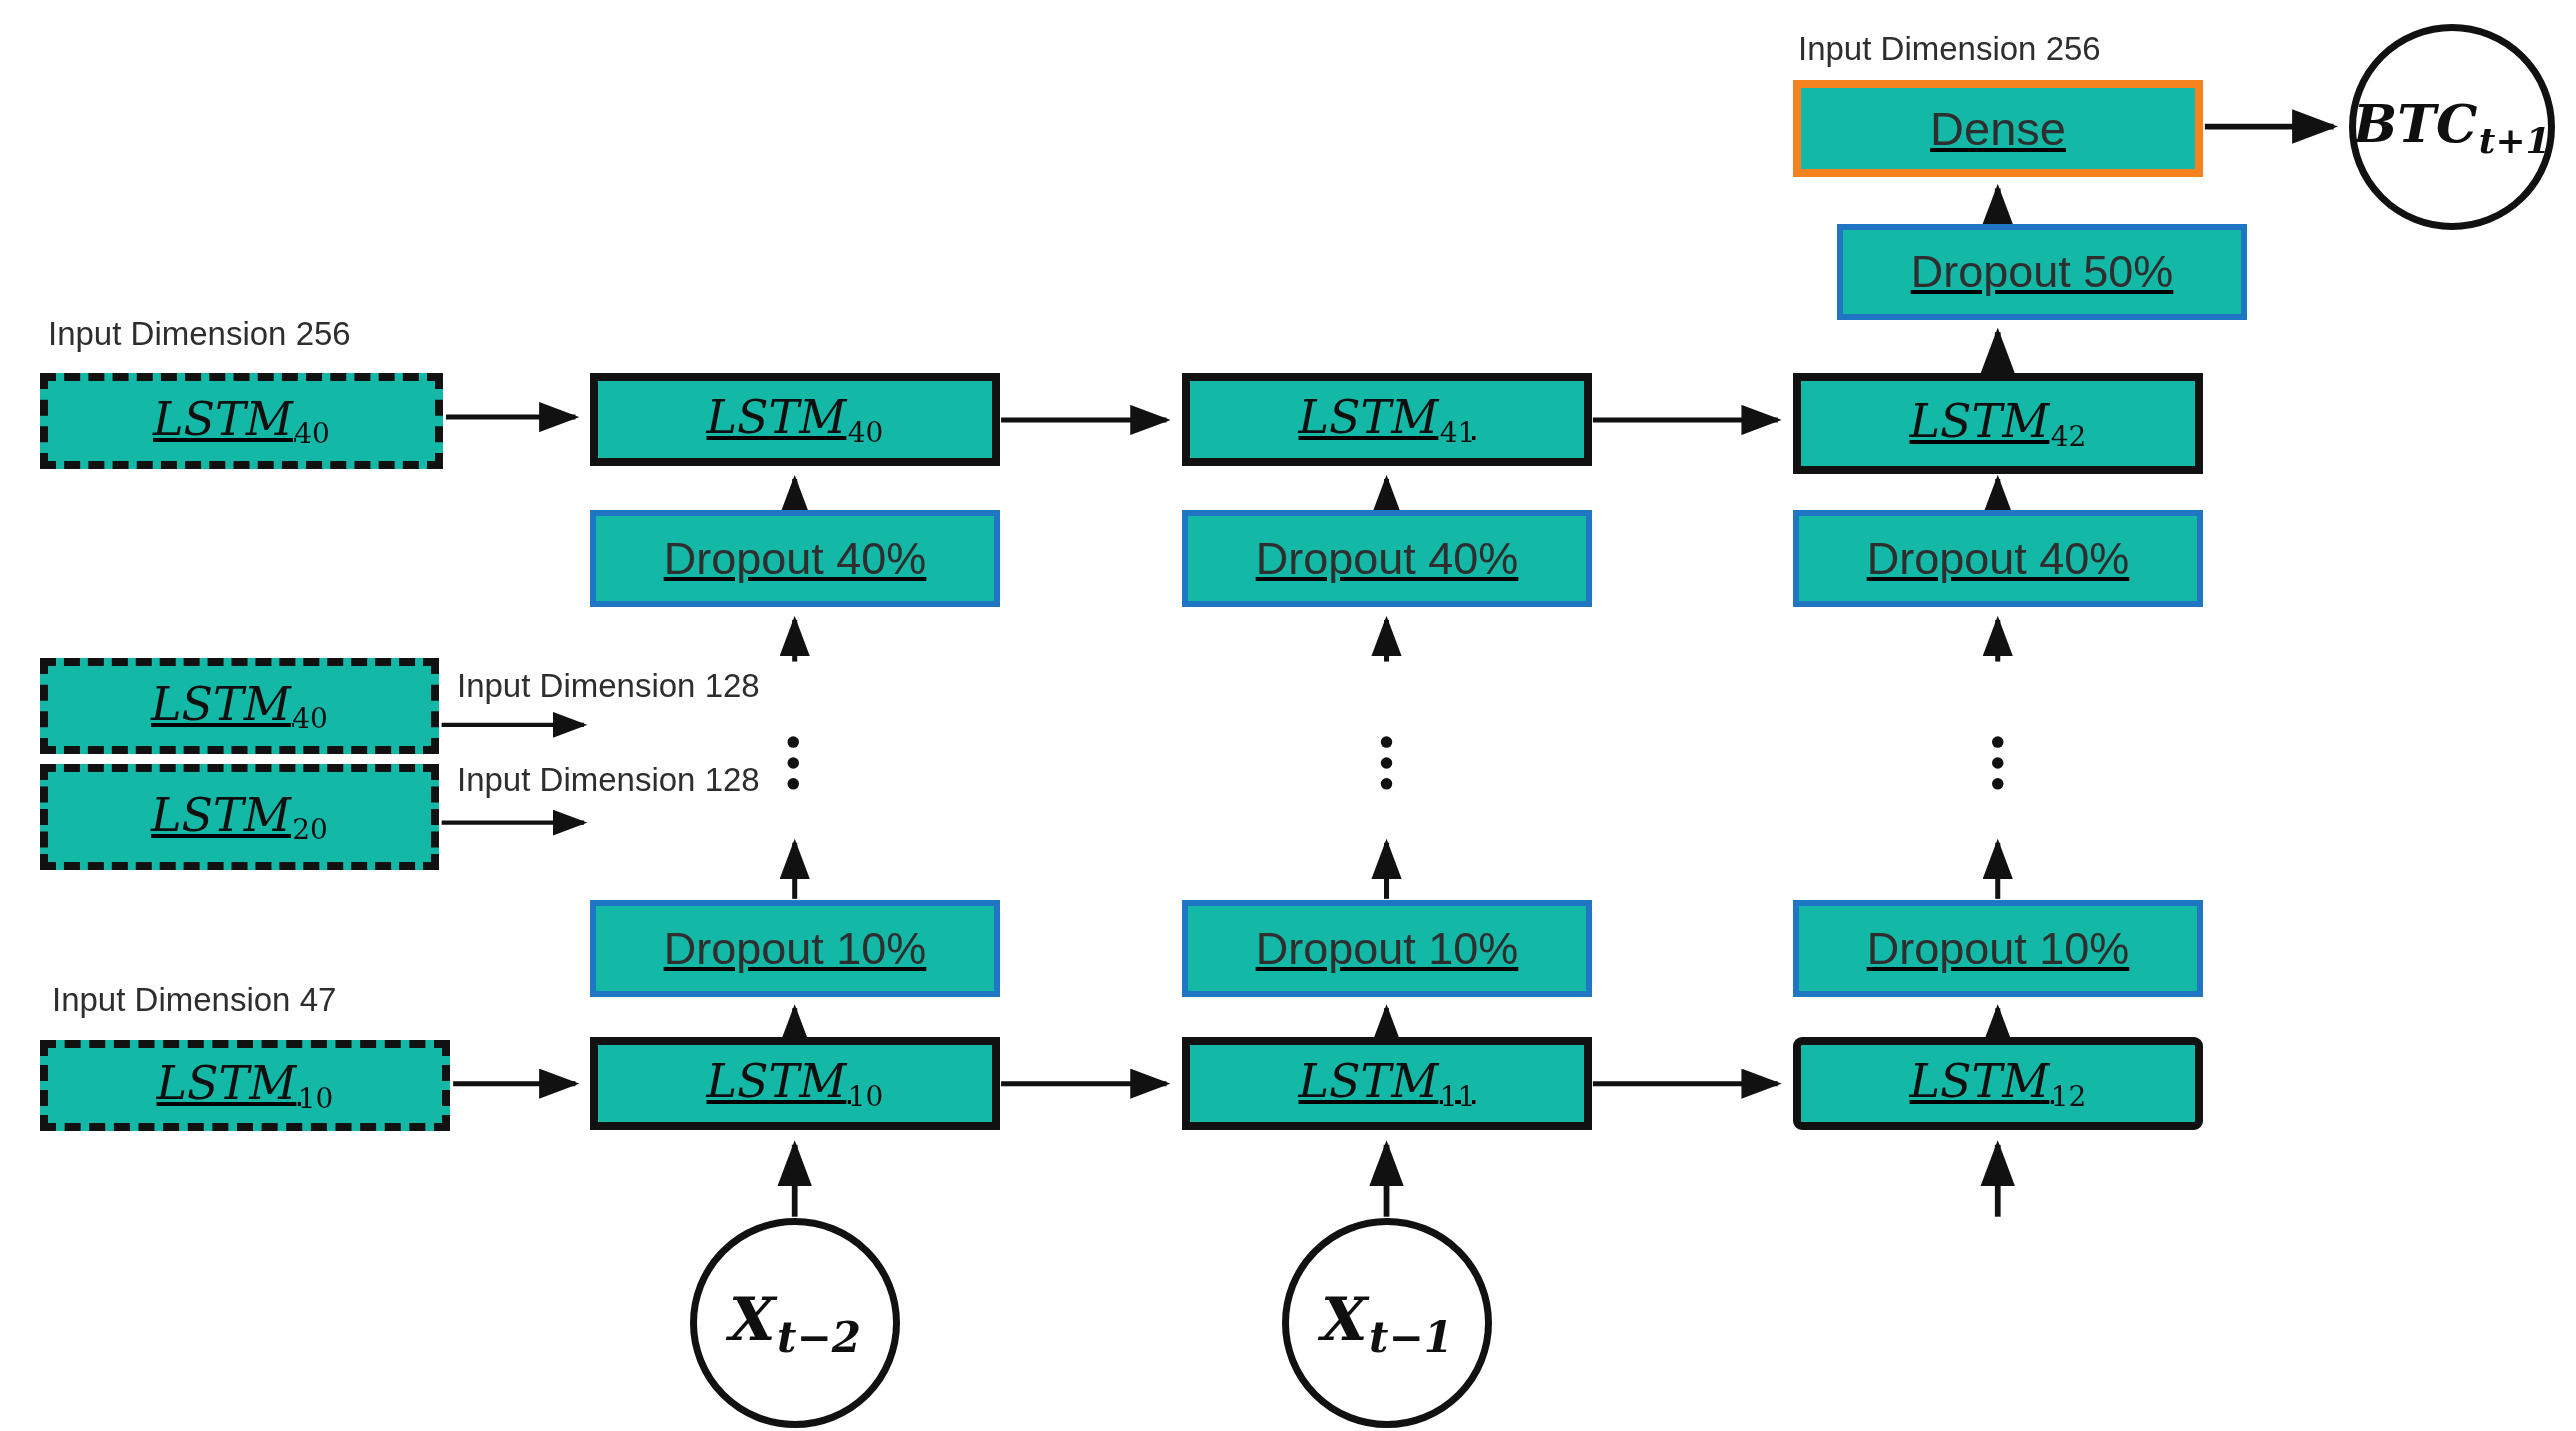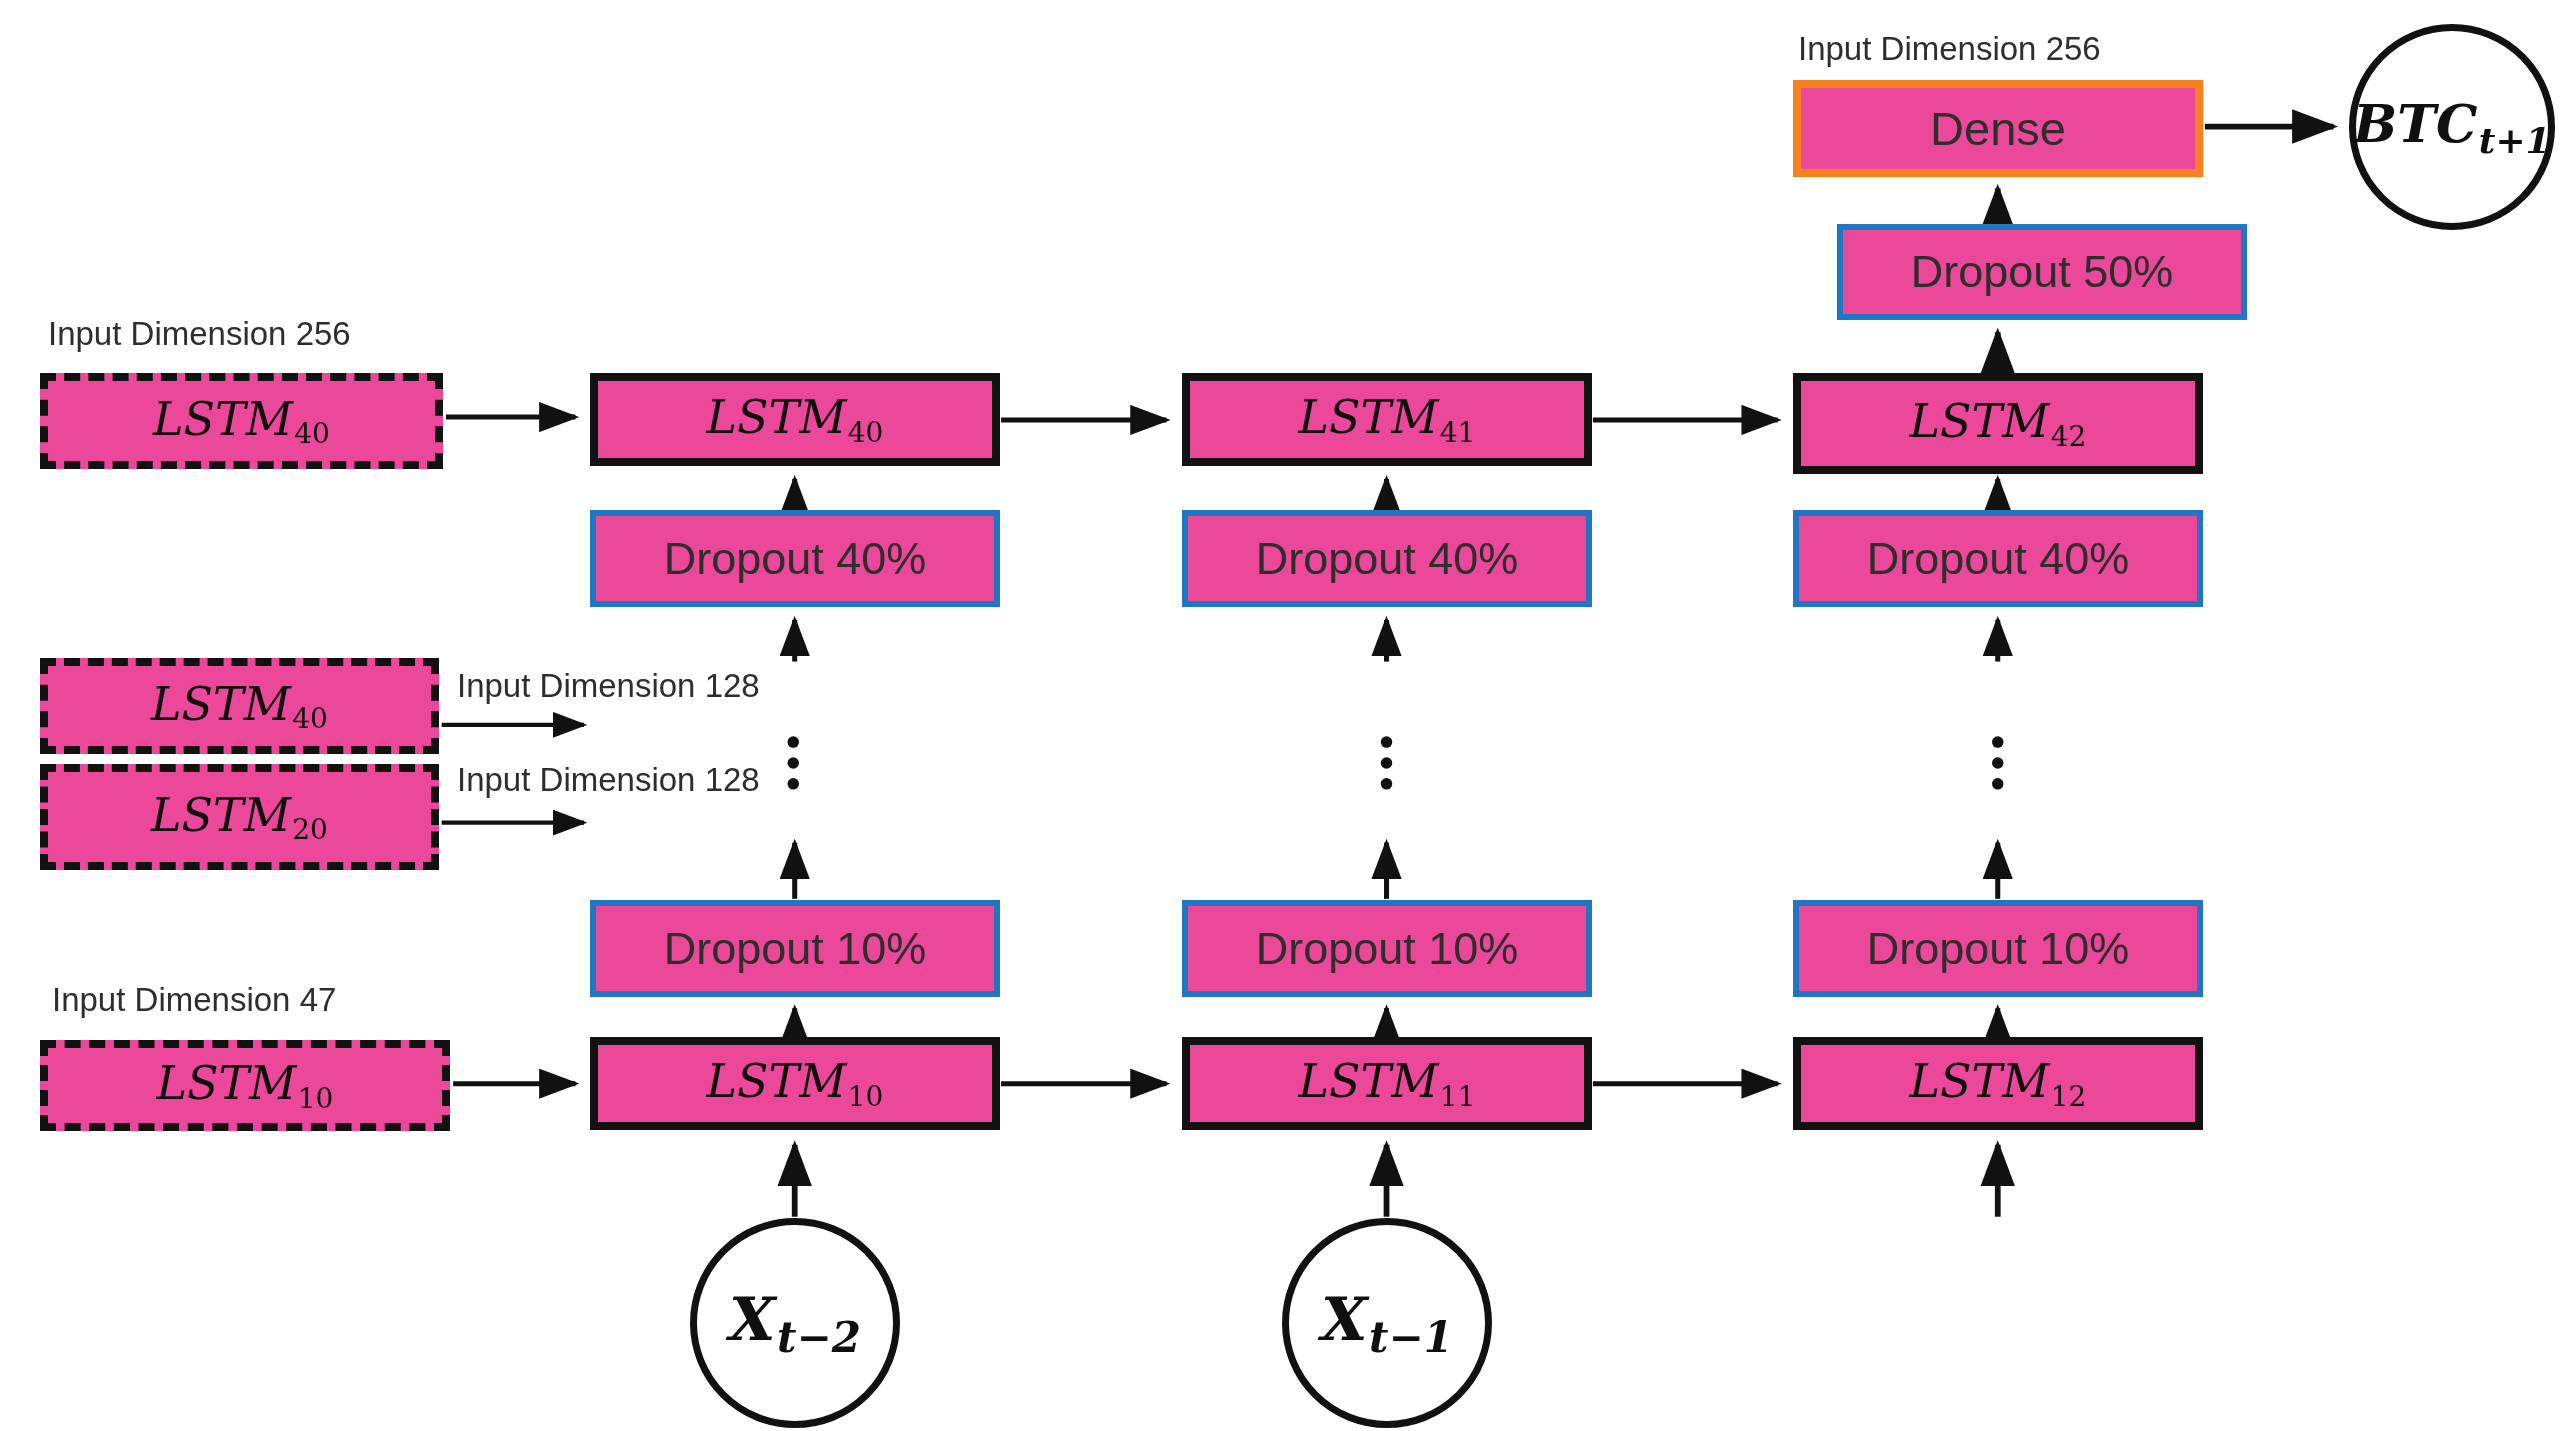--- a/index.html
+++ b/index.html
@@ -12,23 +12,24 @@
   #canvas{
     position:relative;
     width:2576px;height:1431px;
     background:#ffffff;
     font-family:"Liberation Sans", sans-serif;
     overflow:hidden;
   }
   .box{
     position:absolute;
     box-sizing:border-box;
-    background:#ec4899;
+    background:#14b8a6;
     display:flex;align-items:center;justify-content:center;
     text-align:center;
+    text-decoration:underline;
   }
   .solid{border:8px solid var(--line);}
   .dashedbox{border:8px dashed var(--line);}
   .bluebox{border:6.5px solid var(--blue);}
   .orangebox{border:8px solid var(--orange);}
   .math{
     font-family:"DejaVu Serif", serif;
     font-style:italic;
     font-size:46px;
     color:#0f0f0f;
@@ -189,21 +190,21 @@
   <div class="box bluebox" style="left:1793px;top:900px;width:410px;height:97px;">
     <span class="slabel">Dropout 10%</span>
   </div>
 
   <div class="box solid" style="left:590px;top:1037px;width:410px;height:93px;">
     <span class="math"><span>LSTM</span><sub>10</sub></span>
   </div>
   <div class="box solid" style="left:1182px;top:1037px;width:410px;height:93px;">
     <span class="math"><span>LSTM</span><sub>11</sub></span>
   </div>
-  <div class="box solid" style="left:1793px;top:1037px;width:410px;height:93px;">
+  <div class="box solid" style="left:1793px;top:1037px;width:410px;height:93px;border-radius:9px;">
     <span class="math"><span>LSTM</span><sub>12</sub></span>
   </div>
 
   <div class="box bluebox" style="left:1793px;top:224px;width:410px;height:96px;margin-left:44px;">
     <span class="slabel">Dropout 50%</span>
   </div>
   <div class="box orangebox" style="left:1793px;top:80px;width:410px;height:97px;">
     <span class="slabel dense-label">Dense</span>
   </div>
 

